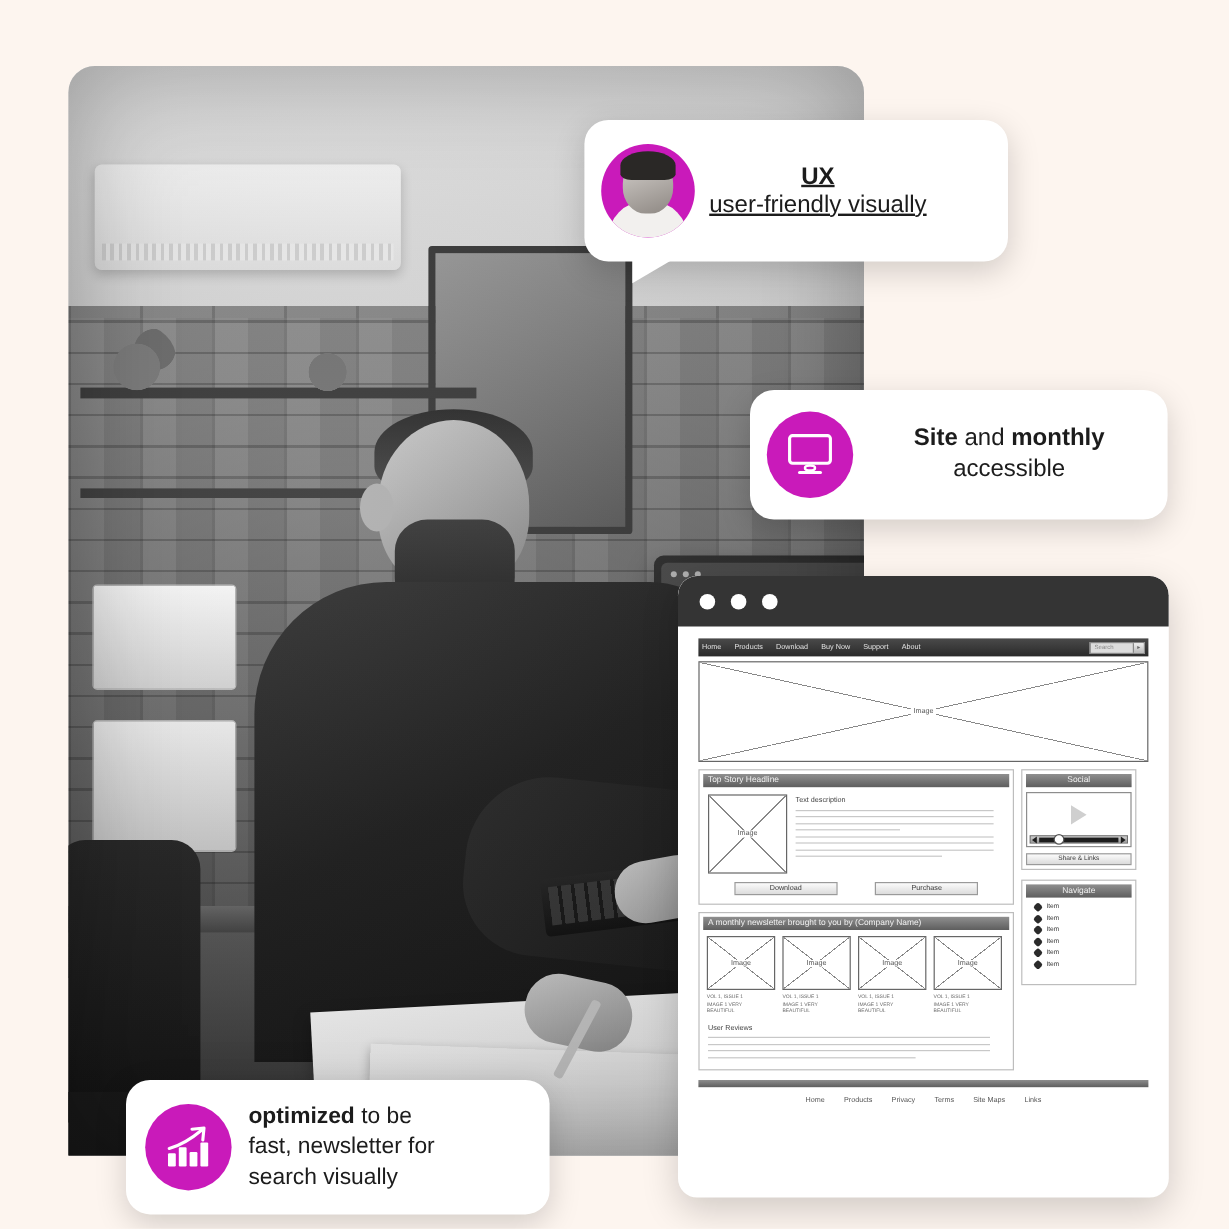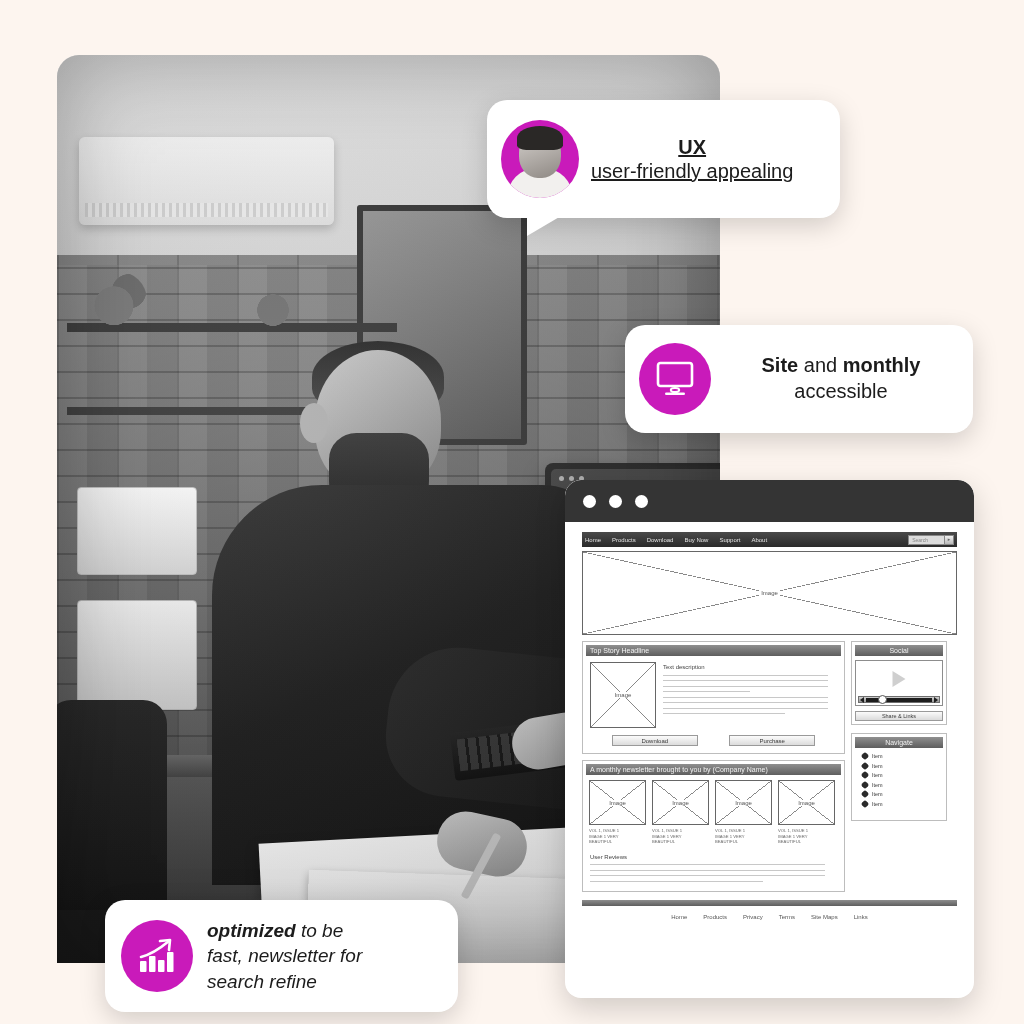--- a/index.html
+++ b/index.html
@@ -118,21 +118,21 @@
   
   #card-test { left:625px; top:325px; width:348px; height:108px; }
   #card-test .badge { width:72px; height:72px; background:#c91aba; margin:0 16px 0 14px;}
   #card-test .txt { flex:1; text-align:center; padding-right:18px; line-height:1.28; }
   #card-test .t1 { font-size:20px; }
   #card-test .t2 { font-size:20px; }
 
   
   #card-opt { left:105px; top:900px; width:353px; height:112px; }
   #card-opt .badge { width:72px; height:72px; background:#c91aba; margin:0 14px 0 16px;}
-  #card-opt .txt { font-size:19px; line-height:1.33;font-style:italic; }
+  #card-opt .txt { font-size:19px; line-height:1.33; }
   b { font-weight:bold; }
 
   
   #browser {
     position:absolute; left:565px; top:480px; width:409px; height:518px;
     background:#ffffff; border-radius:16px;
     box-shadow:0 10px 30px rgba(0,0,0,.18);
     overflow:hidden;
   }
   #titlebar { height:42px; background:#343434; border-radius:16px 16px 0 0; display:flex; align-items:center; padding-left:18px; gap:13px;}
@@ -434,21 +434,21 @@
 
   <div class="card" id="card-ux">
     <div class="tail"></div>
     <div class="avatar">
       <div class="av-body"></div>
       <div class="av-face"></div>
       <div class="av-hair"></div>
     </div>
     <div class="txt ctext">
       <div class="t1">UX</div>
-      <div class="t2">user-friendly appealing</div>
+      <div class="t2">user-friendly visually</div>
     </div>
   </div>
 
   <div class="card" id="card-test">
     <div class="badge">
       <svg width="40" height="36" viewBox="0 0 40 36" aria-hidden="true">
         <rect x="3" y="2" width="34" height="23" rx="2.5" fill="none" stroke="#ffffff" stroke-width="2.6"></rect>
         <ellipse cx="20" cy="29" rx="4.2" ry="2.1" fill="none" stroke="#ffffff" stroke-width="2"></ellipse>
         <rect x="10" y="31.5" width="20" height="2.6" rx="1.3" fill="#ffffff"></rect>
       </svg>
@@ -470,17 +470,17 @@
         <rect x="31" y="15" width="6.5" height="20" rx="1" fill="#ffffff"></rect>
         <path d="M5 20 C13 18, 21 14, 33 4" fill="none" stroke="#ffffff" stroke-width="2.6" stroke-linecap="round"></path>
         <path d="M24 4 L34 3 L33 13" fill="none" stroke="#ffffff" stroke-width="2.6" stroke-linecap="round" stroke-linejoin="round"></path>
       </svg>
     </div>
     <div class="txt ctext">
       <div>
         <b>optimized</b><span> to be</span>
       </div>
       <div>fast, newsletter for</div>
-      <div>search refine</div>
+      <div>search visually</div>
     </div>
   </div>
 
 </div>
 
 </body></html>

